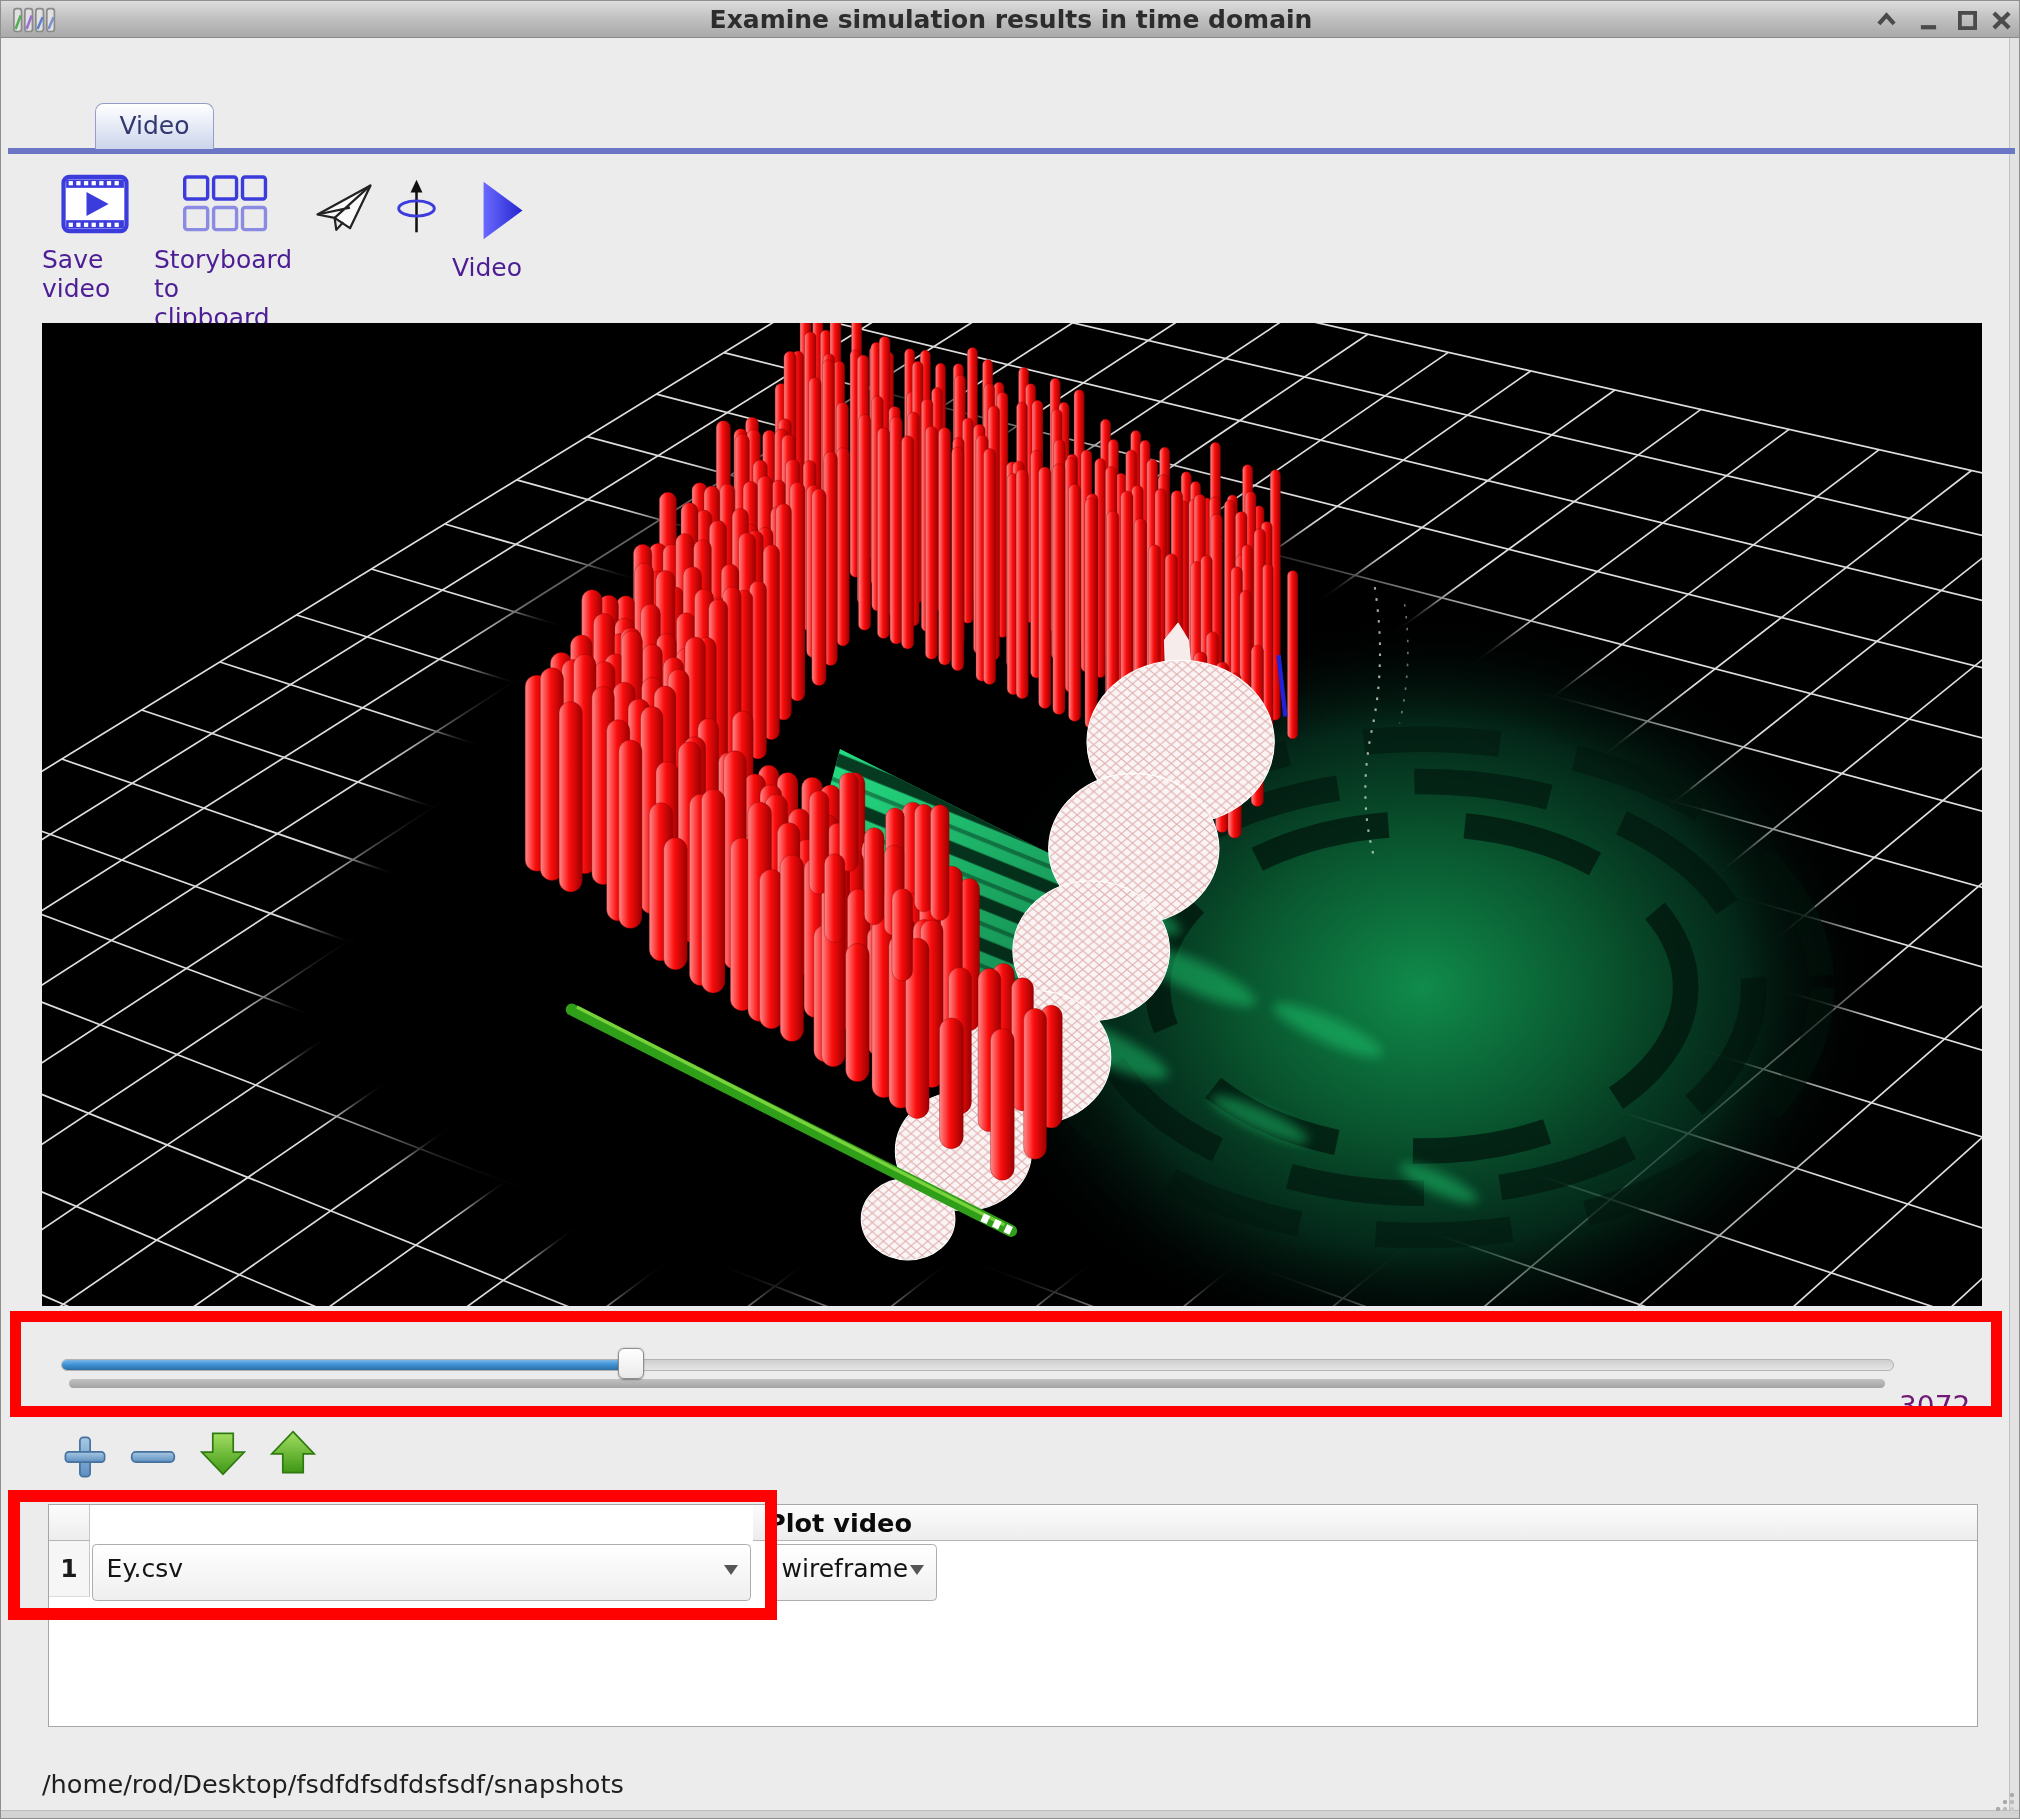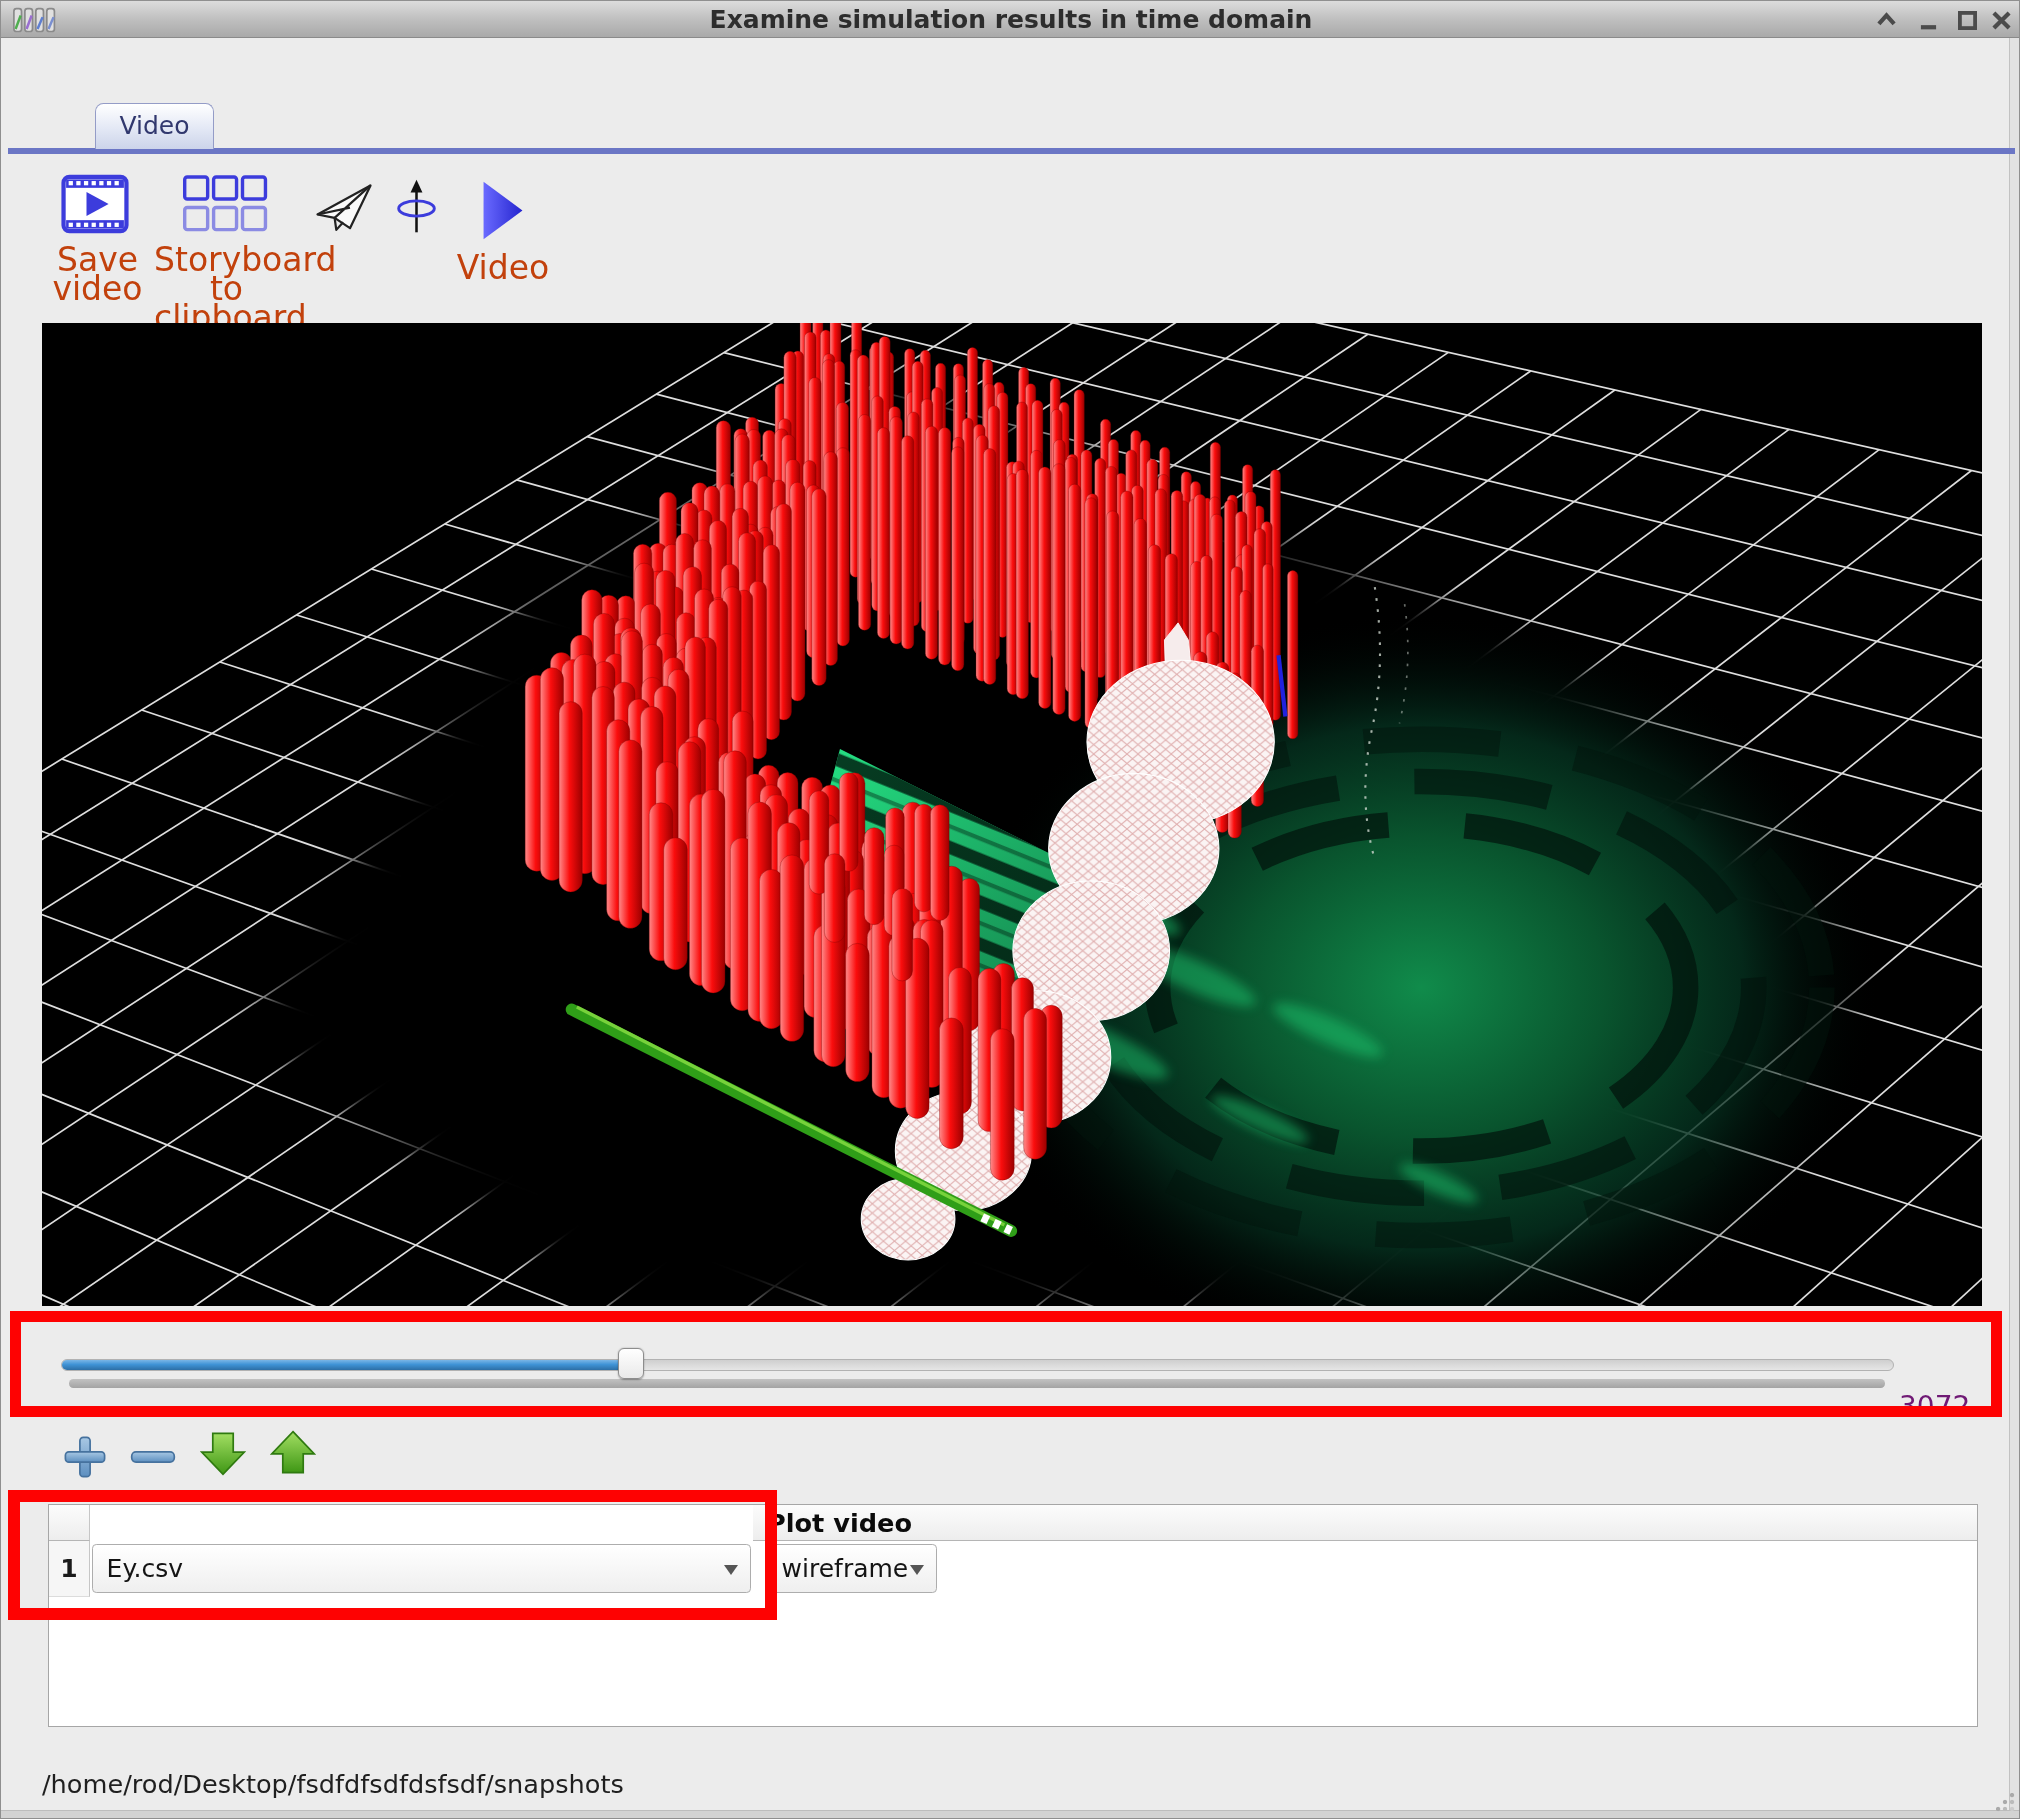--- a/index.html
+++ b/index.html
@@ -6,38 +6,38 @@
 html,body{width:2020px;height:1819px}
 body{position:relative;background:#ececec;font-family:"DejaVu Sans","Liberation Sans",sans-serif;color:#1a1a1a;overflow:hidden;border:0.9px solid #8f8f8f}
 .abs{position:absolute}
 
 .titlebar{position:absolute;left:0;top:0;width:2020px;height:37px;background:linear-gradient(#dcdcdc,#bdbdbd 55%,#a9a9a9);border-bottom:0.9px solid #8a8a8a}
 .title{position:absolute;left:0;top:0;width:100%;height:37px;line-height:37px;text-align:center;font-size:25px;font-weight:bold;color:#2d2d2d}
 .winbtn{position:absolute;top:6px;width:29px;height:27px;cursor:default}
 
 .tab{position:absolute;left:94px;top:102px;width:119px;height:46px;border:0.9px solid #949cc7;border-bottom:none;border-radius:8.5px 8.5px 0 0;background:linear-gradient(#ffffff,#e3e8f5 55%,#ccd4ea);z-index:3;text-align:center;line-height:44px;font-size:25px;color:#31386e}
 .tabrule{position:absolute;left:6.8px;top:147px;width:2007px;height:6px;background:#6b76c5;z-index:2}
-.toollabel{position:absolute;text-align:center;font-size:33px;line-height:29px;color:#c2410c}
+.toollabel{position:absolute;text-align:left;font-size:25px;line-height:29px;color:#4c1d95}
 
 .viewport{position:absolute;left:41px;top:322px;width:1940px;height:983px;background:#000}
 
 .annot{position:absolute;border-style:solid;border-color:#fe0202;background:transparent;z-index:9;pointer-events:none}
 
 .track{position:absolute;left:60px;top:1358px;width:1833px;height:12px;background:linear-gradient(#cfcfcf,#e6e6e6);border:0.9px solid #b2b2b2;border-radius:6px}
 .fill{position:absolute;left:0;top:0;height:10.2px;background:linear-gradient(#79b5e6,#3f93d6 45%,#2d6fa6);border-radius:6px 0 0 6px;border-right:0.9px solid #2a649c}
 .handle{position:absolute;top:1347px;width:25.6px;height:31px;background:linear-gradient(#ffffff,#e9e9e9);border:1.7px solid #8d8d8d;border-radius:6px;box-shadow:0 0.9px 1.7px rgba(0,0,0,.35);z-index:4}
 .slidervalue{position:absolute;left:1898px;top:1389px;width:85px;font-size:28px;color:#701a75}
 .bar2{position:absolute;left:68px;top:1378px;width:1816px;height:9.4px;background:linear-gradient(#c2c2c2,#a3a3a3);border-radius:4.3px}
 
 .actbtn{position:absolute;width:46px;height:46px}
 
 .table{position:absolute;left:47px;top:1503px;width:1930px;height:223px;background:#fff;border:0.9px solid #a6a6a6}
 .hcell{position:absolute;top:0;height:36px;background:linear-gradient(#fcfcfc,#ededed);border-right:0.9px solid #c6c6c6;border-bottom:0.9px solid #b5b5b5;font-size:25.6px;font-weight:bold;text-align:center;line-height:36px;color:#0b0b0b}
 .rowhead{position:absolute;left:0;top:36px;width:41px;height:56px;background:#f6f6f6;border-right:0.9px solid #c6c6c6;border-bottom:0.9px solid #dcdcdc;font-size:25px;font-weight:bold;text-align:center;line-height:56px}
-.combo{position:absolute;top:39px;height:49px;background:linear-gradient(#ffffff,#efefef);border:0.9px solid #adadad;border-radius:4.3px;font-size:25px;line-height:48px;padding-left:13.6px;color:#141414}
+.combo{position:absolute;top:39px;height:57px;background:linear-gradient(#ffffff,#efefef);border:0.9px solid #adadad;border-radius:4.3px;font-size:25px;line-height:48px;padding-left:13.6px;color:#141414}
 .combo .arr{position:absolute;right:12px;top:20.4px;width:0;height:0;border-left:7.7px solid transparent;border-right:7.7px solid transparent;border-top:10.2px solid #555}
 .statusbar{position:absolute;left:41px;top:1768px;font-size:25.6px;color:#1f1f1f}
 .rightstrip{position:absolute;left:2008px;top:37px;width:12.8px;height:1772px;background:#e2e2e2;border-left:0.9px solid #c2c2c2}
 .bottomstrip{position:absolute;left:0;top:1809px;width:2020px;height:10.2px;background:#d3d3d3;border-top:0.9px solid #bdbdbd}
 .grip{position:absolute;left:1992px;top:1789px;width:24px;height:24px;background:radial-gradient(circle at 5.1px 19px,#aaa 1.7px,transparent 2.6px),radial-gradient(circle at 12px 12px,#aaa 1.7px,transparent 2.6px),radial-gradient(circle at 19px 5.1px,#aaa 1.7px,transparent 2.6px),radial-gradient(circle at 12px 19px,#bbb 1.7px,transparent 2.6px),radial-gradient(circle at 19px 12px,#bbb 1.7px,transparent 2.6px),radial-gradient(circle at 19px 19px,#ccc 1.7px,transparent 2.6px)}
 </style>
 </head>
 <body>
 
 <div class="titlebar">

